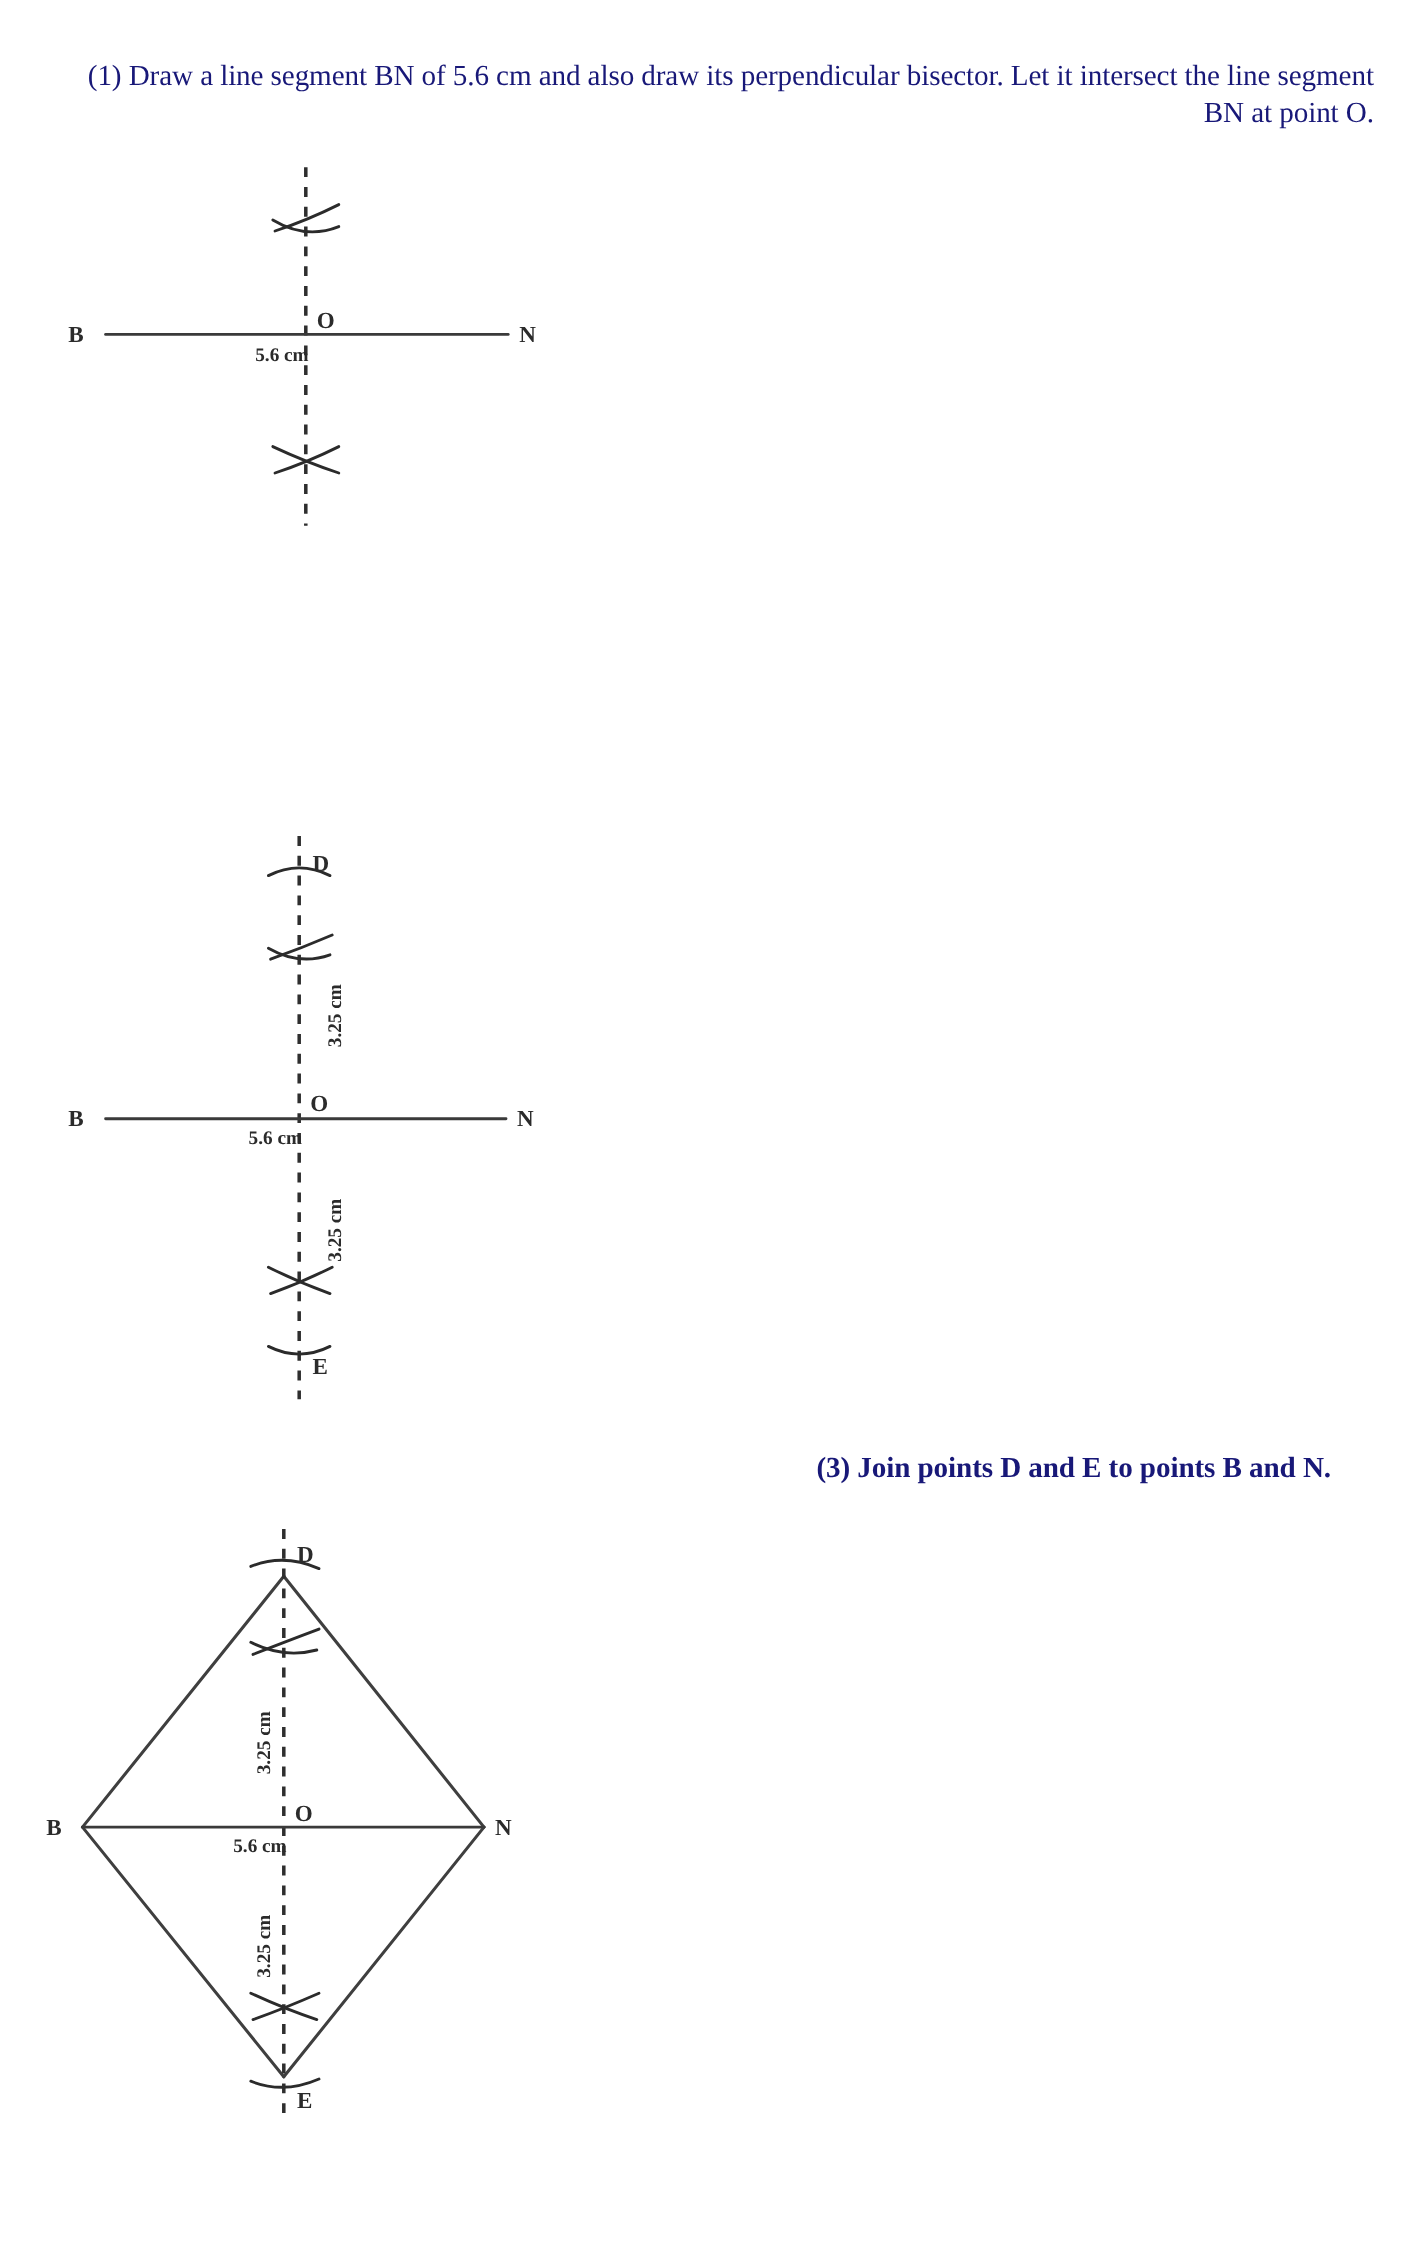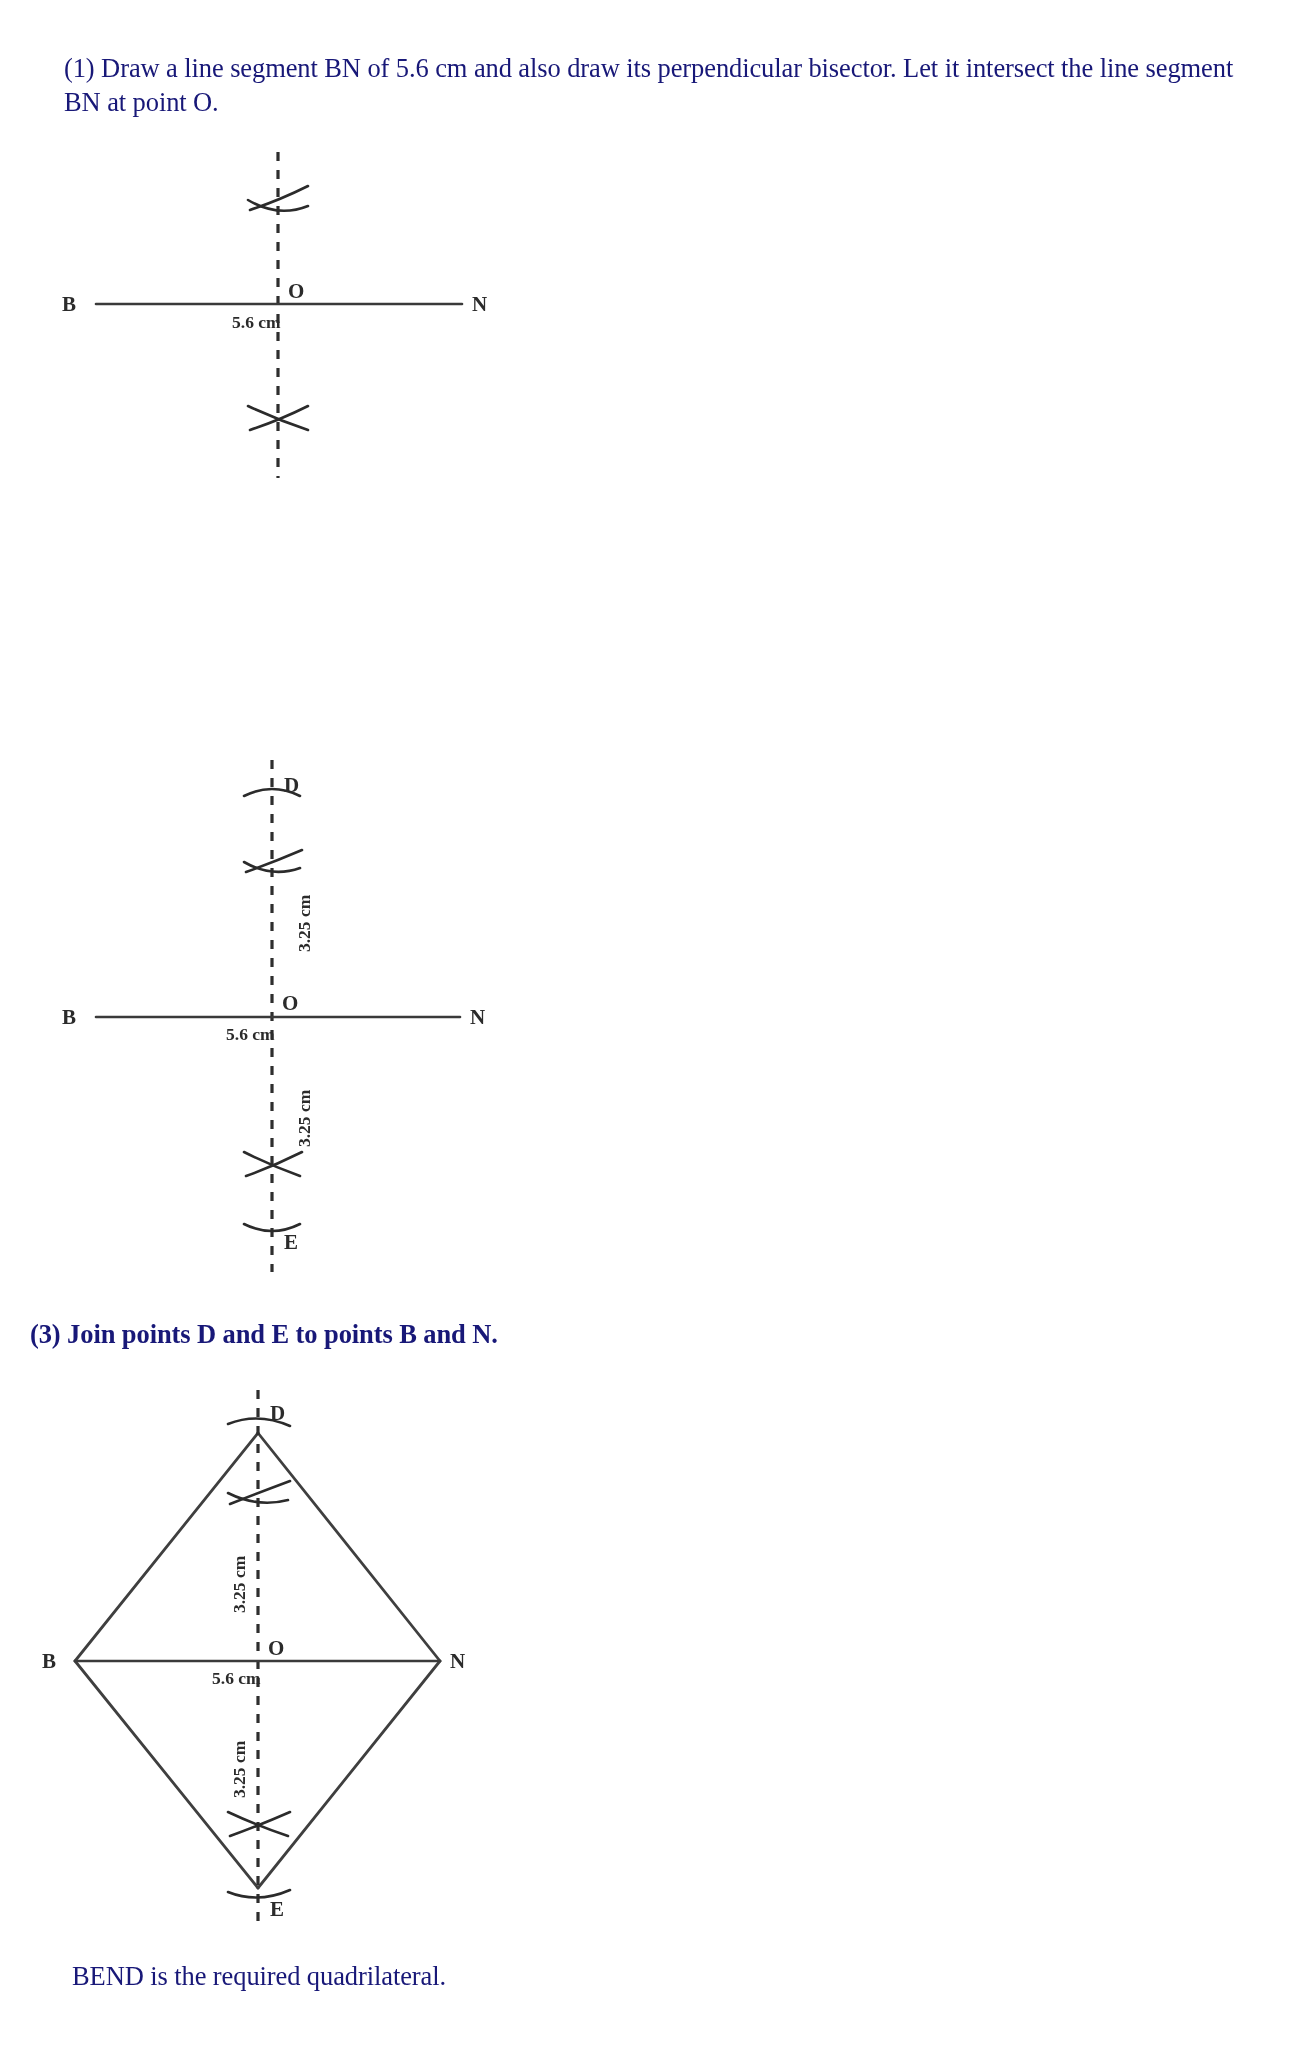--- a/index.html
+++ b/index.html
@@ -14,20 +14,21 @@
     position: relative;
     overflow: hidden;
   }
 
   .page {
     position: relative;
     width: 1292px;
     height: 2048px;
     background: #ffffff;
     padding: 0;
+    text-align: right;
   }
 
   
   .step-text {
     color: #181878;
     font-size: 26.5px;
     line-height: 1.28;
     font-family: "Liberation Serif", "DejaVu Serif", serif;
     letter-spacing: -0.1px;
     position: absolute;
@@ -194,15 +195,14 @@
       <text class="pt-label" x="270" y="42">D</text>
       <text class="pt-label" x="270" y="538">E</text>
 
       <text class="dim-label" x="212" y="306">5.6 cm</text>
 
       <text class="dim-label-rot" x="245" y="235" transform="rotate(-90 245 235)">3.25 cm</text>
       <text class="dim-label-rot" x="245" y="420" transform="rotate(-90 245 420)">3.25 cm</text>
     </svg>
   </div>
 
-  <div class="step-text" id="conclusion">BEND is the required quadrilateral.</div>
 
 </div>
 
 </body></html>

